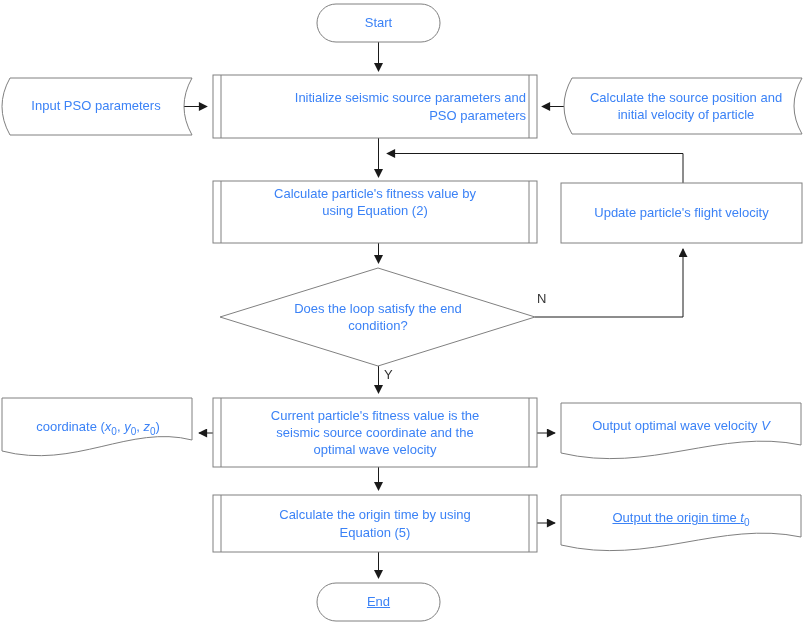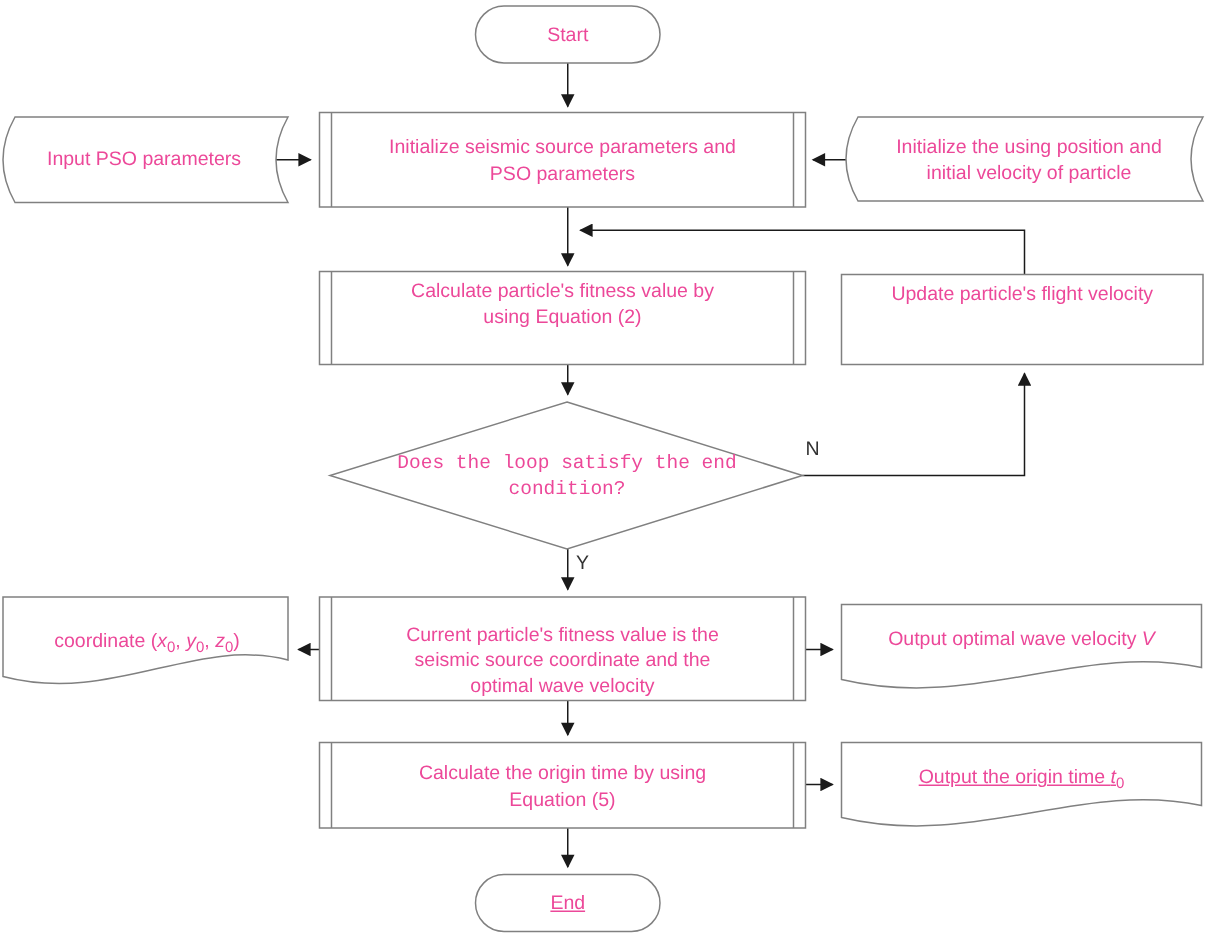--- a/index.html
+++ b/index.html
@@ -13,21 +13,21 @@
   .layer{position:absolute;left:0;top:0;}
   .txt{
     position:absolute;
     display:flex;
     flex-direction:column;
     align-items:center;
     justify-content:center;
     text-align:center;
     font-size:13px;
     line-height:1.32;
-    color:#ec4899;
+    color:#3b82f6;
   }
   .txt i{font-style:italic;}
   .txt sub{font-size:10px;line-height:0;}
   .edge-label{
     position:absolute;
     font-size:13px;
     color:#333333;
   }
 </style>
 </head>
@@ -89,48 +89,48 @@
       <path d="M2 398 H192 V440 C130 424 75 470 2 451 Z"></path>
       <path d="M561 403 H801 V445 C720 428 650 474 561 453 Z"></path>
       <path d="M561 495 H801 V537 C720 520 650 566 561 545 Z"></path>
     </g>
   </svg>
 
   <div class="txt" style="left:317px;top:4px;width:123px;height:38px;">Start</div>
 
   <div class="txt" style="left:12px;top:80px;width:168px;height:52px;">Input PSO parameters</div>
 
-  <div class="txt" style="left:224px;top:77px;width:302px;height:59px;">
+  <div class="txt" style="left:224px;top:77px;width:302px;height:59px;align-items:flex-end;">
     <div>Initialize seismic source  parameters and</div>
     <div>PSO parameters</div>
   </div>
 
   <div class="txt" style="left:574px;top:80px;width:224px;height:52px;">
-    <div>Initialize the using position and</div>
+    <div>Calculate the source position and</div>
     <div>initial velocity of particle</div>
   </div>
 
   <div class="txt" style="left:224px;top:173px;width:302px;height:58px;">
     <div>Calculate particle's fitness value by</div>
     <div>using Equation (2)</div>
   </div>
 
-  <div class="txt" style="left:565px;top:168px;width:233px;height:56px;">
+  <div class="txt" style="left:565px;top:185px;width:233px;height:56px;">
     <div>Update particle's flight velocity</div>
   </div>
 
-  <div class="txt" style="left:250px;top:287px;width:256px;height:60px;font-family:Liberation Mono, monospace;">
+  <div class="txt" style="left:250px;top:287px;width:256px;height:60px;">
     <div>Does the loop satisfy the end</div>
     <div>condition?</div>
   </div>
 
   <div class="edge-label" style="left:537px;top:291px;">N</div>
   <div class="edge-label" style="left:384px;top:367px;">Y</div>
 
-  <div class="txt" style="left:224px;top:400px;width:302px;height:65px;justify-content:flex-end;">
+  <div class="txt" style="left:224px;top:400px;width:302px;height:65px;">
     <div>Current particle's fitness value is the</div>
     <div>seismic source coordinate and  the</div>
     <div>optimal wave velocity</div>
   </div>
 
   <div class="txt" style="left:12px;top:402px;width:172px;height:50px;">
     <div><span>coordinate (</span><i>x</i><sub>0</sub><span>, </span><i>y</i><sub>0</sub><span>, </span><i>z</i><sub>0</sub><span>)</span></div>
   </div>
 
   <div class="txt" style="left:565px;top:406px;width:232px;height:40px;">

